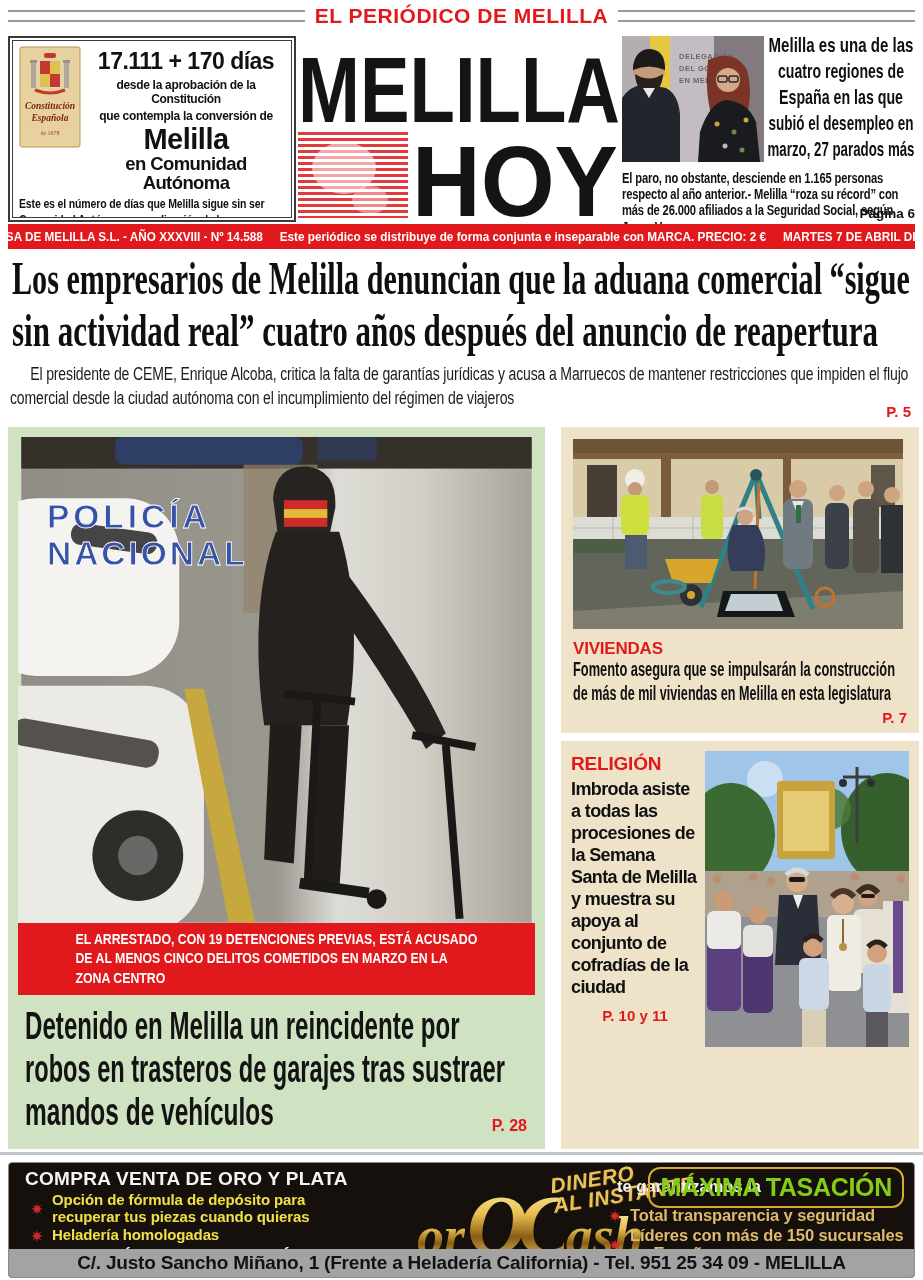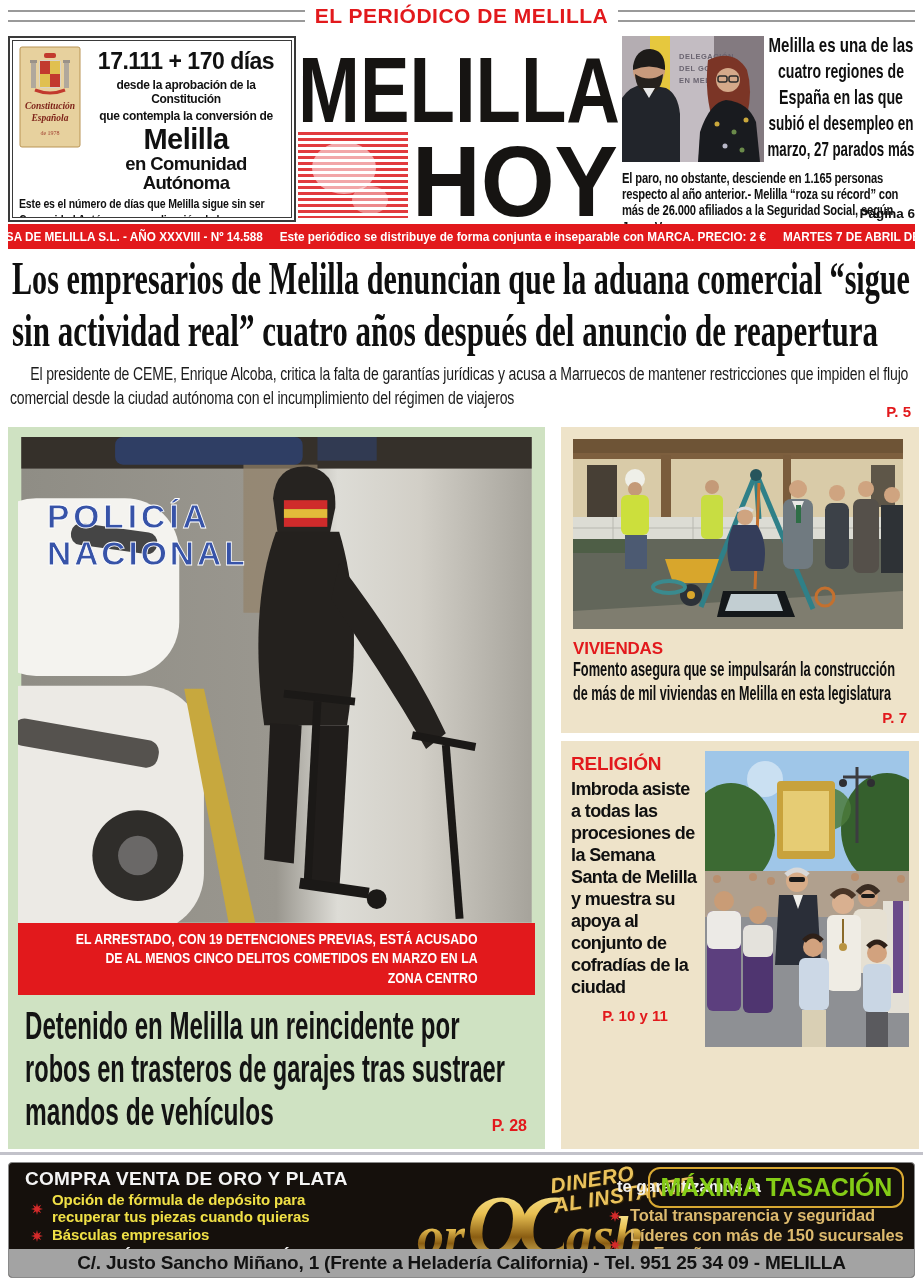--- a/index.html
+++ b/index.html
@@ -46,21 +46,21 @@
   
   .lead-head { position:absolute; top:252px; left:10px; right:10px; height:104px; }
   .lead-sub-wrap { position:absolute; top:362px; left:10px; right:10px; height:58px; }
   .lead-sub { font-size:18px; line-height:1.35; letter-spacing:-0.2px; text-indent:26px; color:#1c1c1c; }
   .lead-pageref { position:absolute; right:2px; bottom:0; color:#e2191c; font-weight:800; font-size:15px; }
 
   
   .main { position:absolute; top:427px; left:8px; right:8px; height:722px; display:flex; gap:16px; }
   .crime-box { width:537px; background:#cfe2c2; padding:10px; display:flex; flex-direction:column; position:relative; }
   .crime-photo { width:517px; height:492px; display:block; }
-  .crime-banner { background:#e2191c; color:#fff; text-align:right; font-weight:800; font-size:14px;
+  .crime-banner { background:#e2191c; color:#fff; text-align:left; font-weight:800; font-size:14px;
                   line-height:1.4; padding:7px 30px; overflow:hidden; }
   .cx88c { transform:scaleX(.88); }
   .crime-headline { margin-top:8px; }
   .crime-pageref { position:absolute; right:18px; bottom:14px; color:#e2191c; font-weight:800; font-size:16px; }
 
   .rightcol { flex:1; display:flex; flex-direction:column; gap:8px; }
   .story-box { background:#eee3c9; padding:12px; }
   .kicker { color:#e2191c; font-weight:900; font-size:17px; letter-spacing:-0.2px; margin-top:6px; }
   .pageref { color:#e2191c; font-weight:800; font-size:15px; text-align:right; }
   .viviendas-box { height:306px; }
@@ -475,21 +475,21 @@
     <div class="ad-bullet ad-b1">
       <svg class="star-icon" width="12" height="12" viewBox="0 0 12 12">
           <polygon points="6,0 6.96,3.69 10.24,1.76 8.31,5.04 12,6 8.31,6.96 10.24,10.24 6.96,8.31 6,12 5.04,8.31 1.76,10.24 3.69,6.96 0,6 3.69,5.04 1.76,1.76 5.04,3.69" fill="#d42a2a"></polygon>
         </svg>
       <span class="txt yellow">Opción de fórmula de depósito para recuperar tus piezas cuando quieras</span>
     </div>
     <div class="ad-bullet ad-b2">
       <svg class="star-icon" width="12" height="12" viewBox="0 0 12 12">
           <polygon points="6,0 6.96,3.69 10.24,1.76 8.31,5.04 12,6 8.31,6.96 10.24,10.24 6.96,8.31 6,12 5.04,8.31 1.76,10.24 3.69,6.96 0,6 3.69,5.04 1.76,1.76 5.04,3.69" fill="#d42a2a"></polygon>
         </svg>
-      <span class="txt yellow">Básculas empresarios</span>
+      <span class="txt yellow">Heladería homologadas</span>
     </div>
     <div class="ad-slogan">LA SOLUCIÓN A TU TESORERÍA</div>
 
     <div class="ad-logo">
       <span class="goldtext logo-or">or</span>
       <span class="goldtext logo-oc">OC</span>
       <span class="goldtext logo-ash">ash</span>
     </div>
 
     <div class="ad-tagline">

